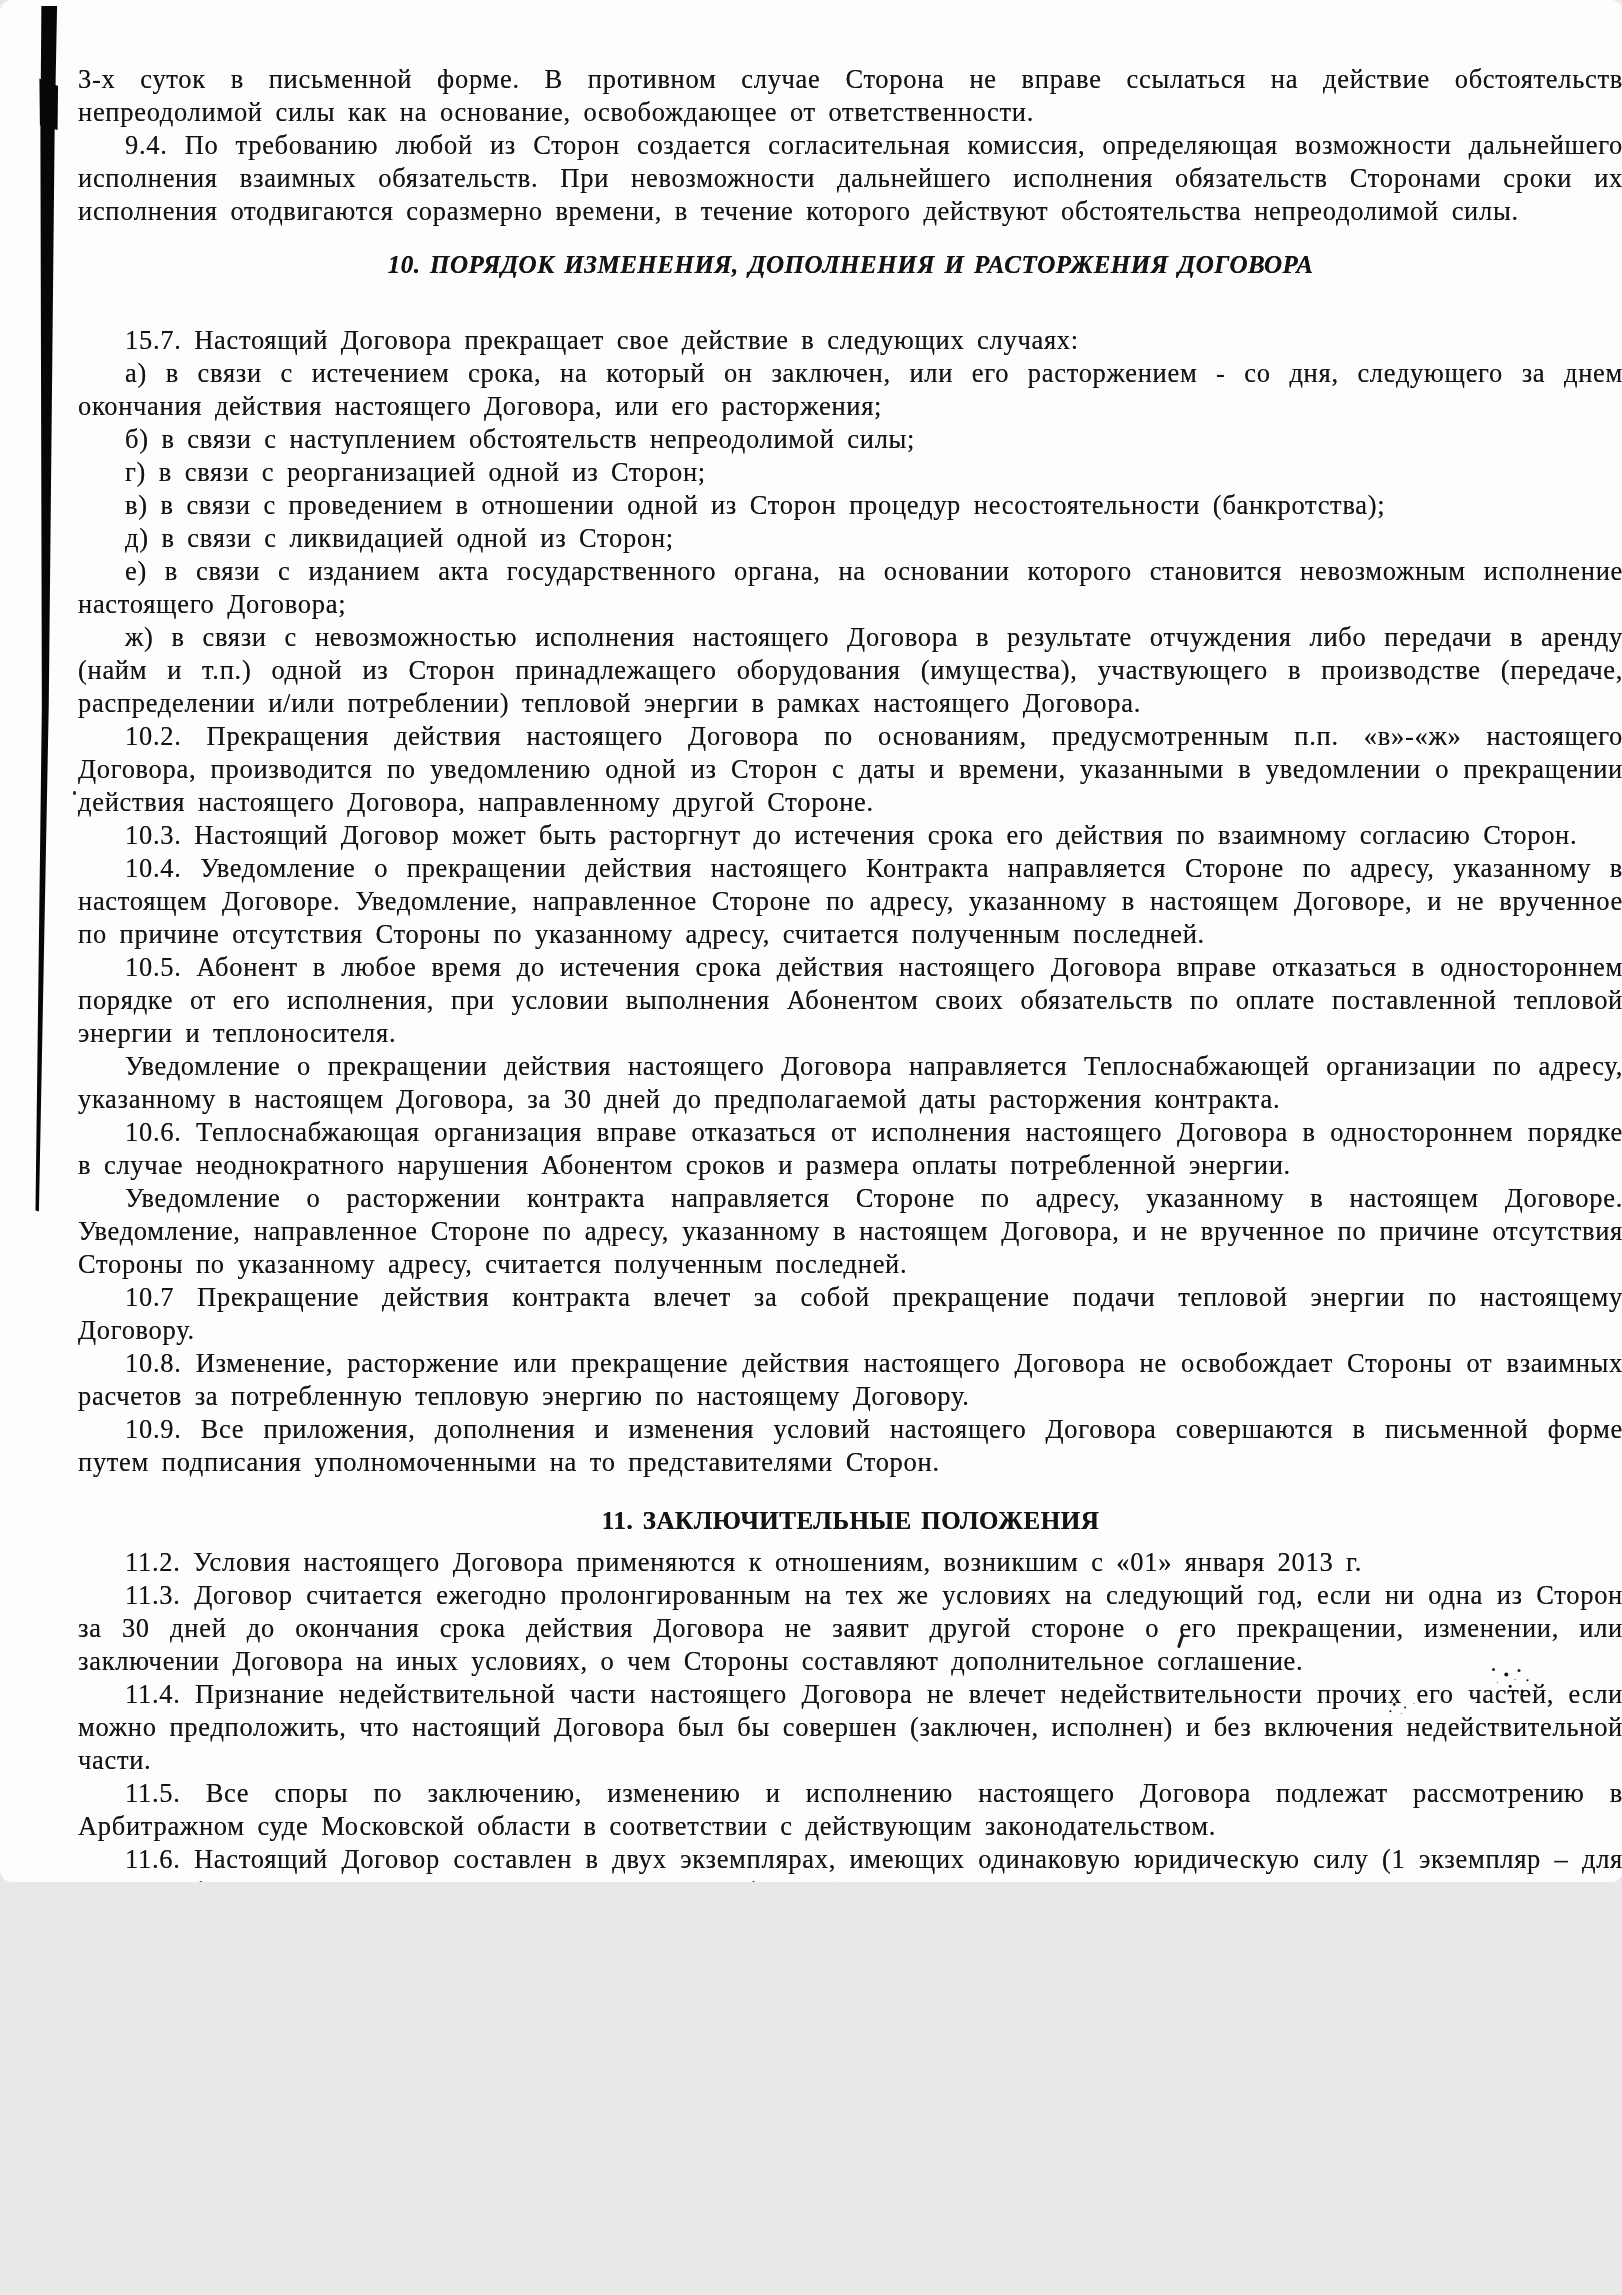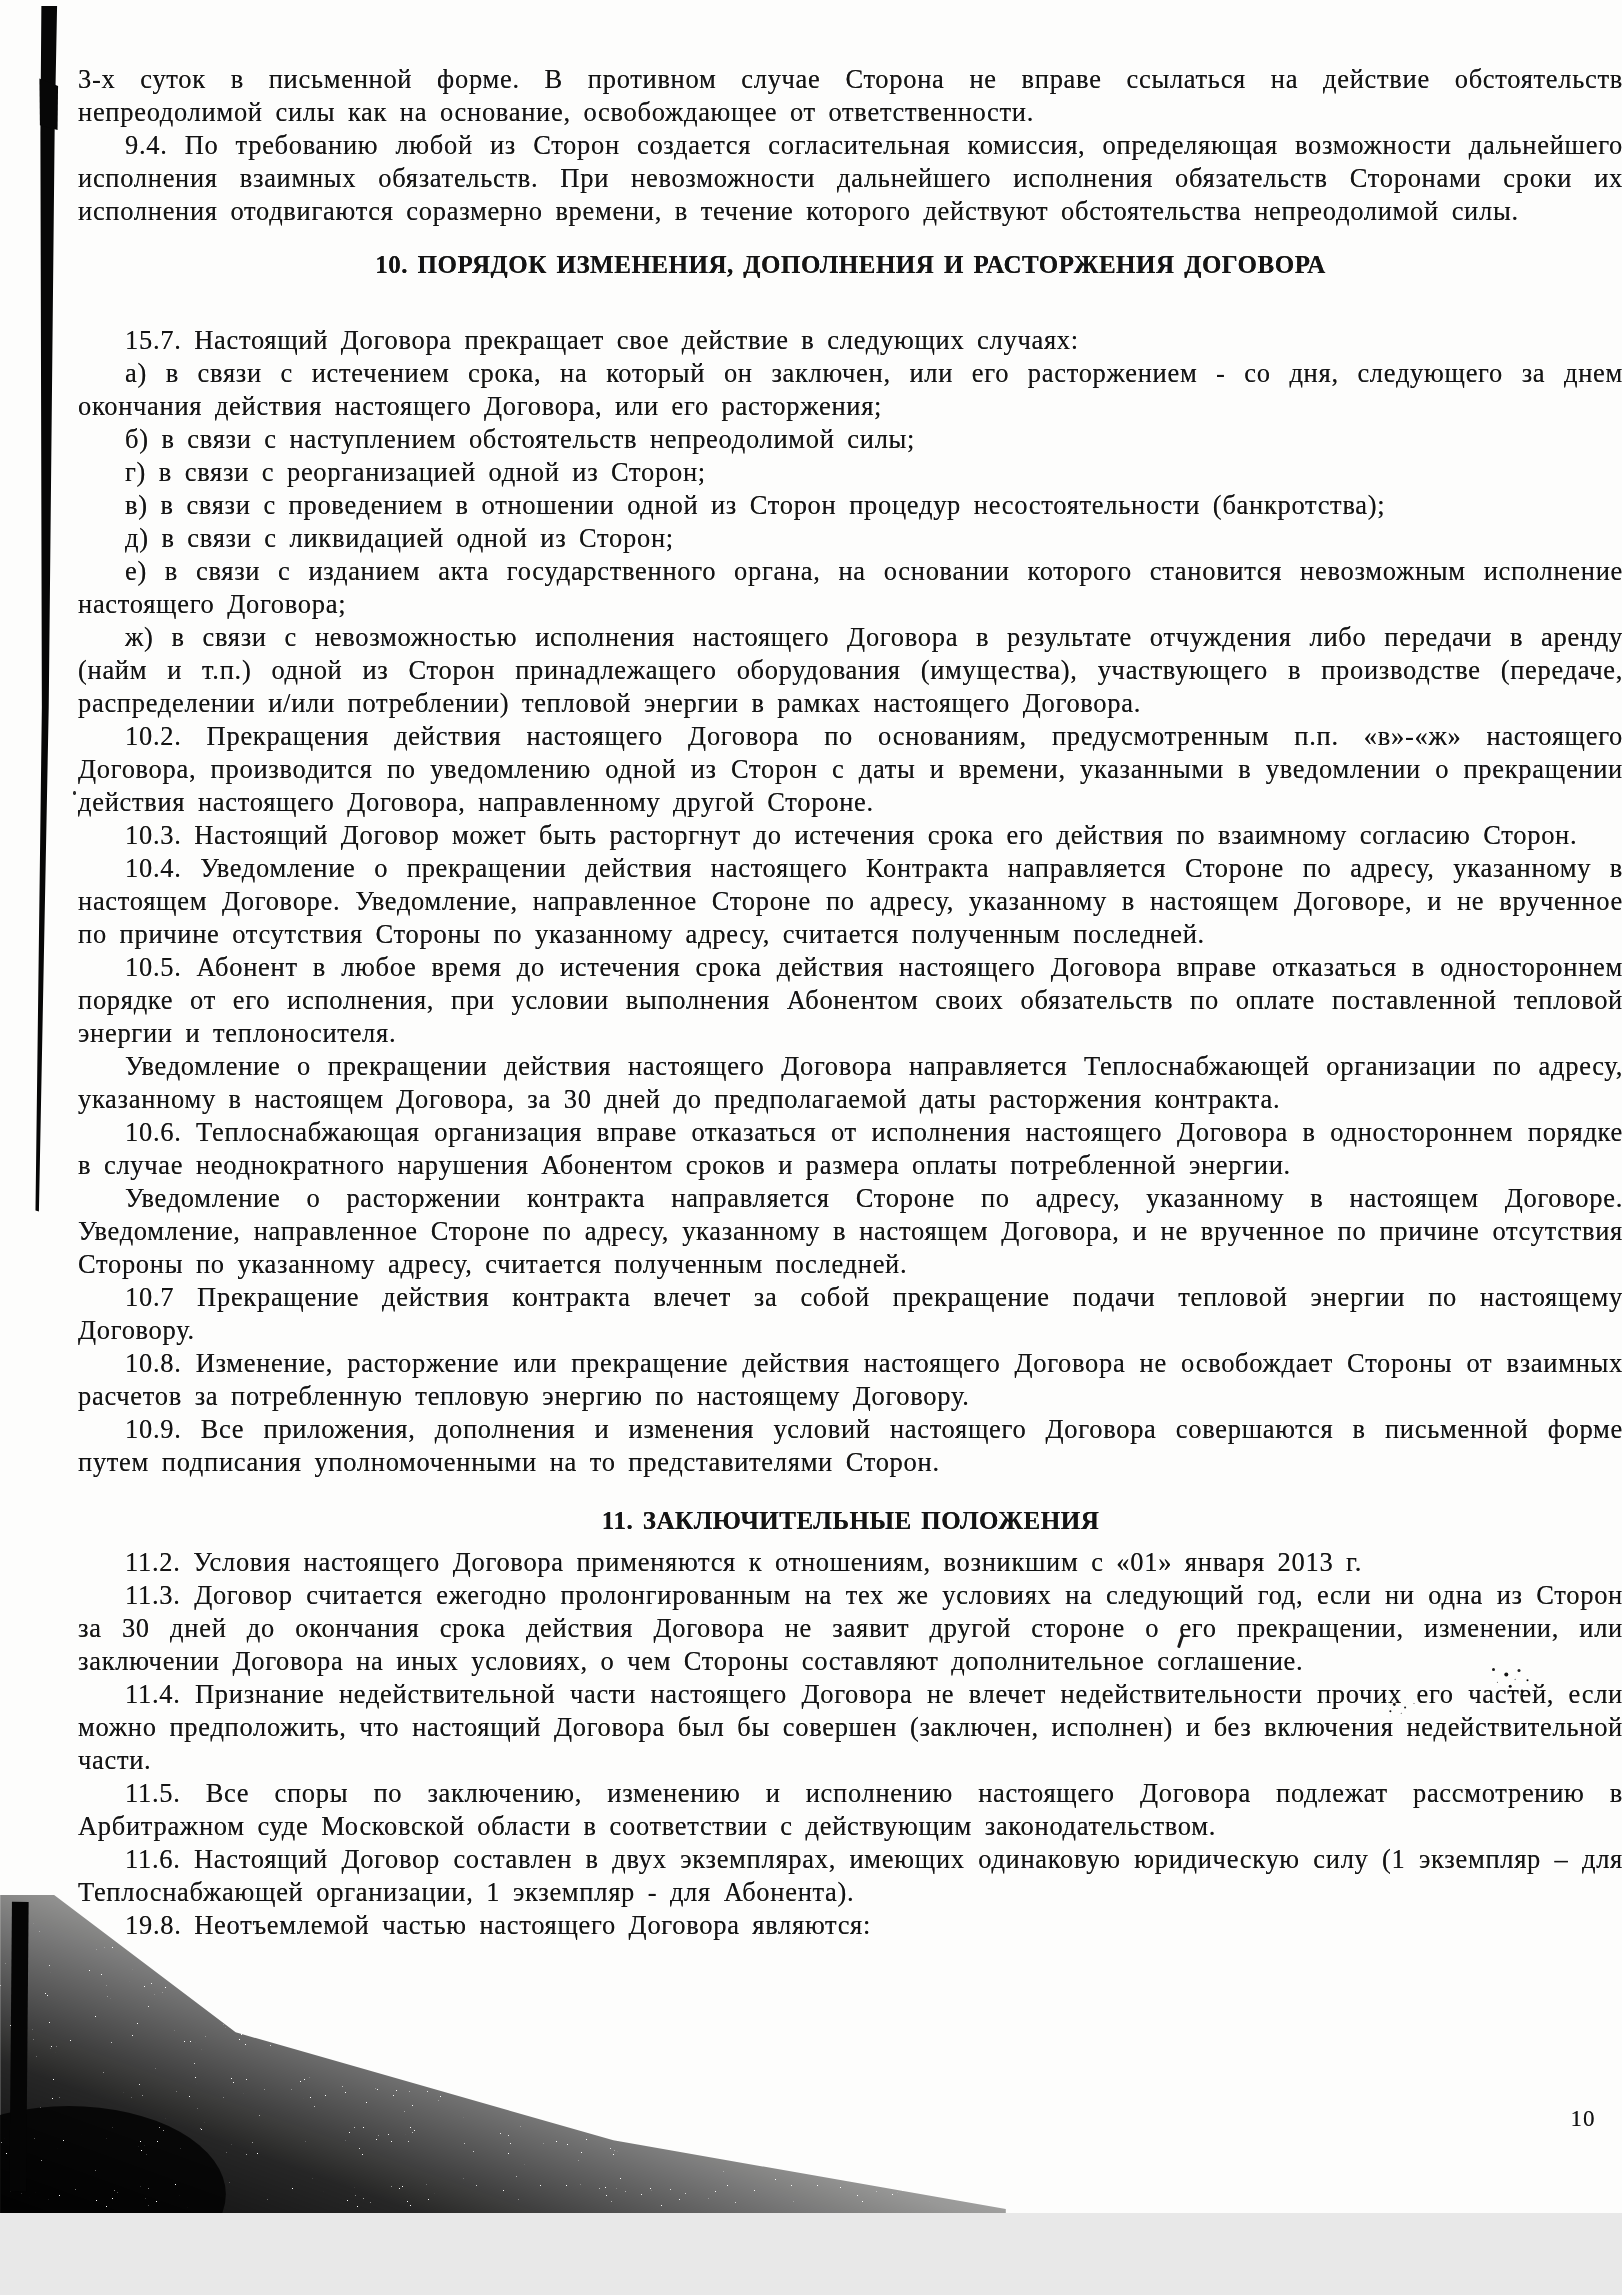--- a/index.html
+++ b/index.html
@@ -1,33 +1,33 @@
 <!DOCTYPE html>
 <html style="font-size:7.9px"><head>
 <meta charset="utf-8">
 <style>
   html,body{margin:0;padding:0;background:#e8e8e8;}
   .page{
-    position:relative;width:1623px;height:2213px;background:#fdfdfc;
-    overflow:hidden;font-family:"Liberation Serif","DejaVu Serif",serif;color:#141414;
+    position:relative;width:1623px;height:1882px;background:#fdfdfc;
+    overflow:hidden;font-family:"Liberation Serif","DejaVu Serif",serif;color:#141414;border-radius:12px;
   }
   .doc{
     position:absolute;left:78px;top:63px;width:1545px;z-index:2;
     font-size:26.5px;line-height:33px;text-align:justify;
     letter-spacing:0.7px;word-spacing:5.4px;
     text-shadow:0 0 0.5px rgba(15,15,15,.65);
   }
   .doc p.para{margin:0;text-indent:47px;}
   .doc p.para.flush{text-indent:0;}
   .doc div.heading{
     font-weight:bold;text-align:center;text-indent:0;
     font-size:25px;letter-spacing:0.5px;word-spacing:2.9px;
     text-shadow:0 0 0.5px rgba(0,0,0,.8);
   }
-  .doc div.heading:first-of-type{margin:19.6px 0 43px 0;}
+  .doc div.heading:first-of-type{margin:19.6px 0 43px 0;font-style:italic;}
   .doc div.heading:not(:first-of-type){margin:25.5px 0 8.8px 0;}
   .pageno{
     position:absolute;right:27.5px;top:2106px;z-index:2;
     font-size:23px;letter-spacing:1px;text-shadow:0 0 0.5px rgba(0,0,0,.6);
   }
   .artifact{position:absolute;z-index:1;}
   .spk{position:absolute;z-index:1;width:3.4px;height:3.4px;border-radius:50%;background:#1a1a1a;}
   #spkA{left:1492px;top:1668px;
     box-shadow:12.8px 4.9px 0 0.5px #151515,25.5px 1px 0 0 #222,34px 10.8px 0 -0.5px #000,
                16.7px 16.7px 0 0 #111,3.9px 12.8px 0 -1px #333,43px 19.6px 0 -1px #222,

